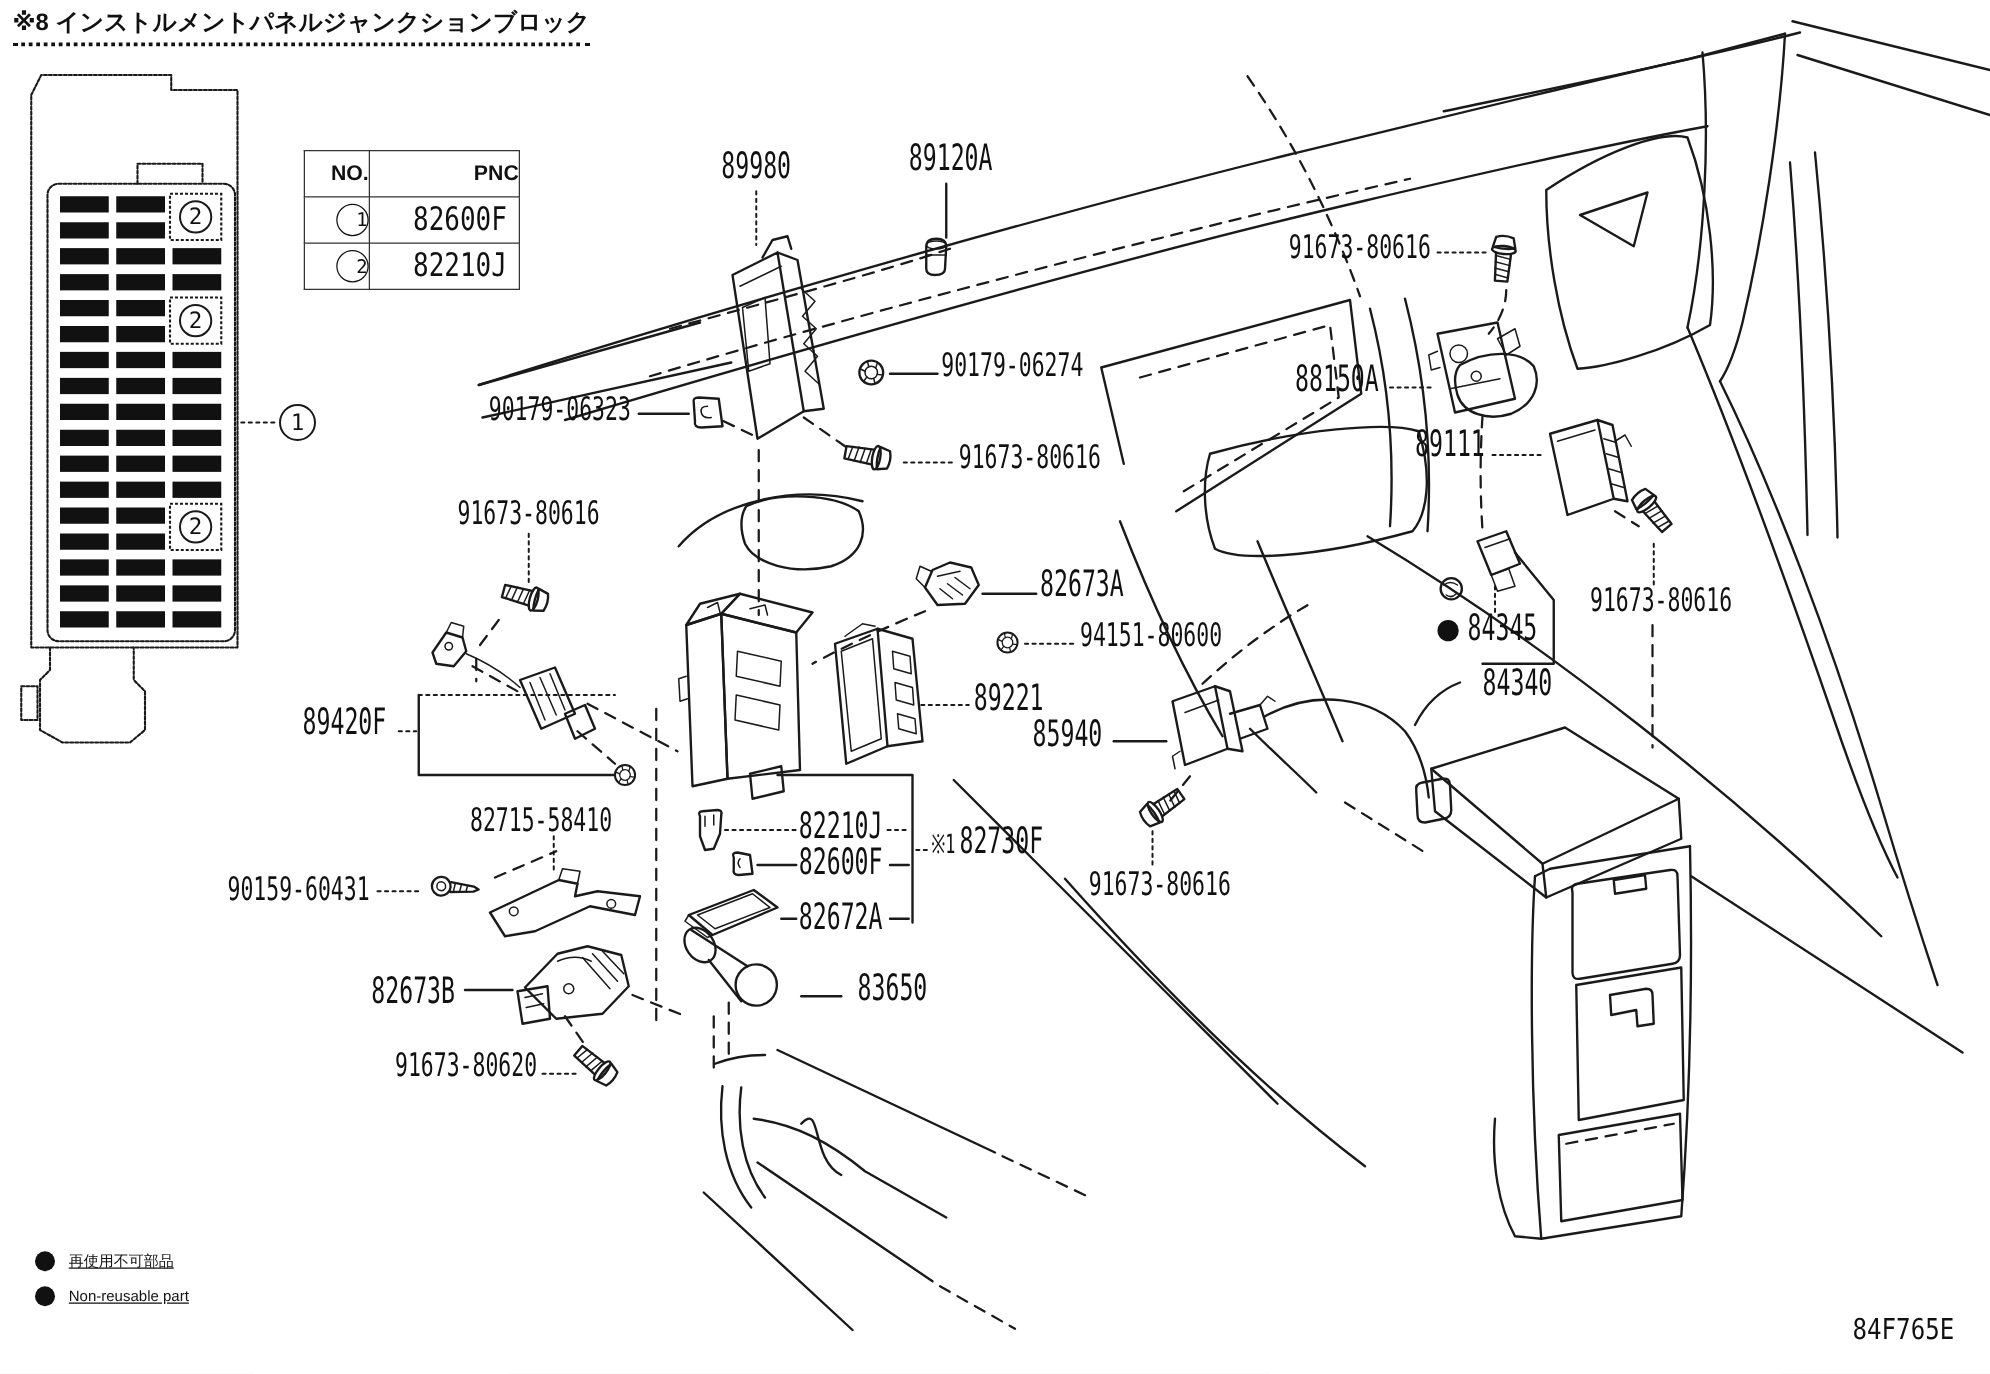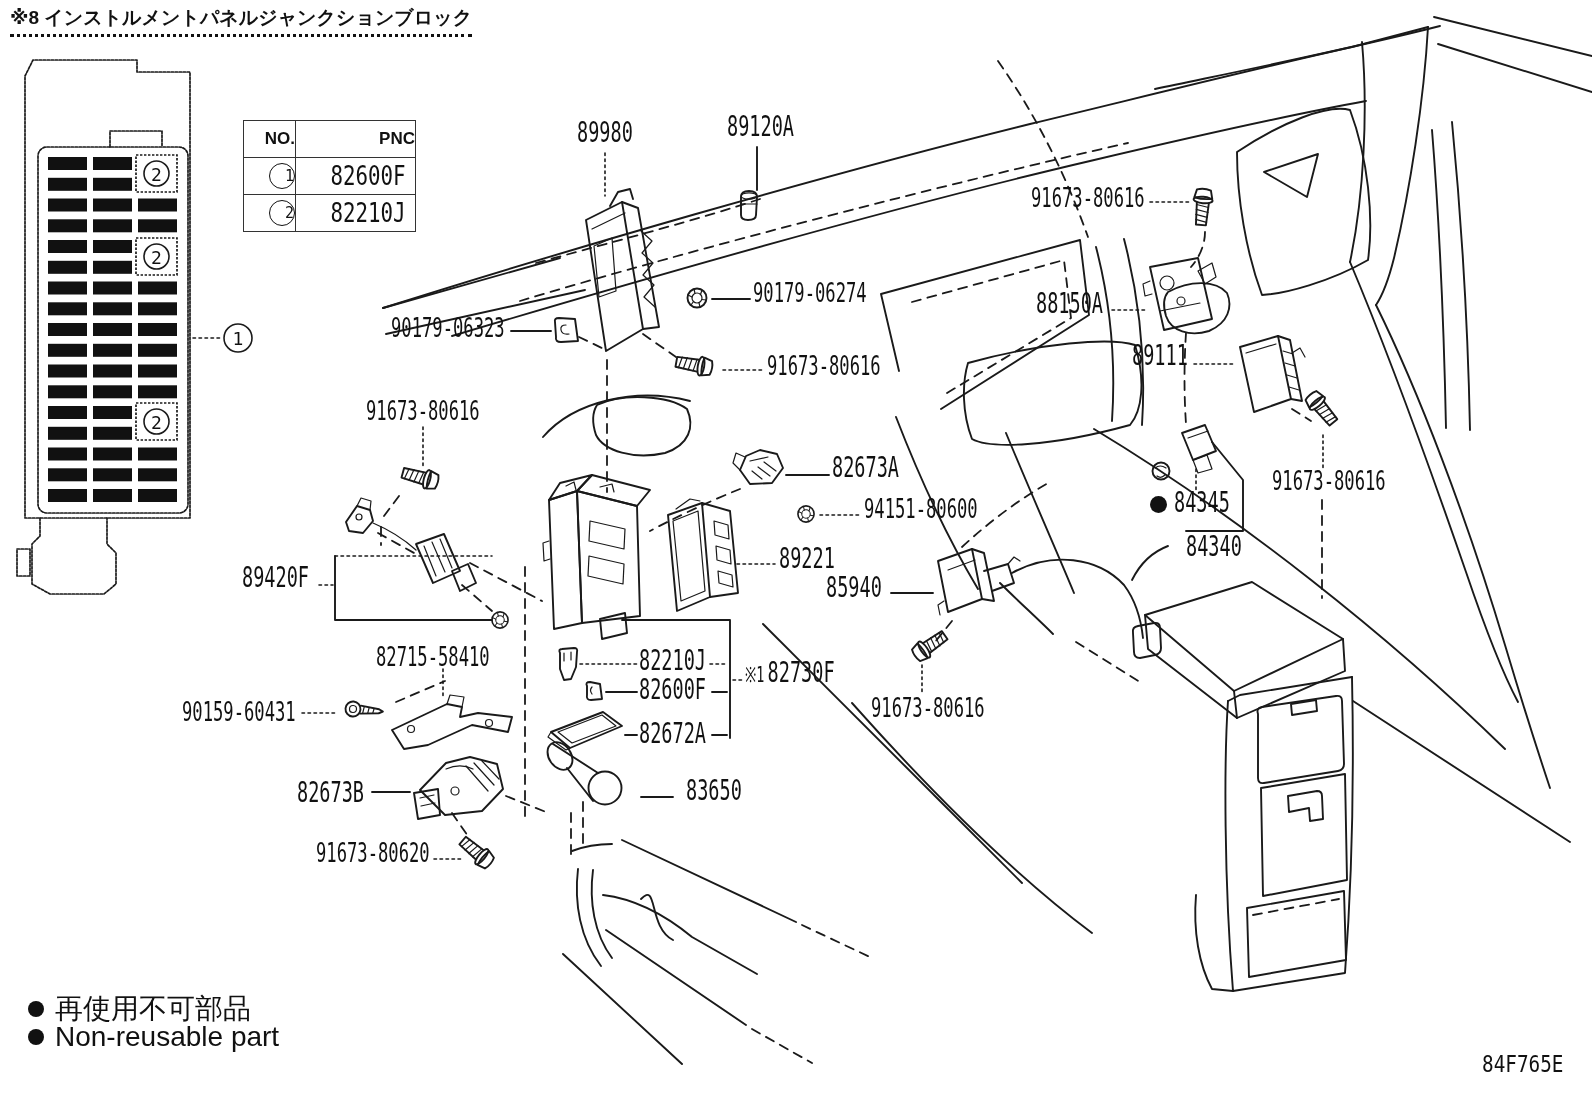--- a/index.html
+++ b/index.html
@@ -28,21 +28,21 @@
   .note{position:absolute;left:10px;top:5px;font-size:19px;font-weight:bold;
         padding-bottom:3px;border-bottom:3px dotted #111;}
   .pnc-table{position:absolute;left:243px;top:80px;border-collapse:collapse;
              font-size:17px;text-align:right;margin-top:40px;}
   .pnc-table th,.pnc-table td{border:1.7px solid #333;width:119px;height:36px;padding:0;}
   .pnc-table th:first-child,.pnc-table td:first-child{width:51px;}
   .cnum{display:inline-block;width:24px;height:24px;line-height:24px;border:1.6px solid #111;
         border-radius:50%;font-family:"DejaVu Sans Mono",monospace;font-size:15px;}
   .pncv{display:inline-block;font-family:"DejaVu Sans Mono",monospace;font-size:26px;
         transform:scaleX(0.8);transform-origin:50% 50%;}
-  .legend{position:absolute;left:28px;top:995px;font-size:28px;}
+  .legend{position:absolute;left:28px;top:995px;font-size:12px;text-decoration:underline;}
   .legend .row{display:flex;align-items:center;height:28px;}
   .legend .b{display:inline-block;width:16px;height:16px;border-radius:50%;background:#111;margin-right:11px;}
   .code{position:absolute;left:1482px;top:1051px;font-family:"DejaVu Sans Mono",monospace;
         font-size:23px;transform:scaleX(0.84);transform-origin:0 0;}
 </style>
 </head>
 <body>
 
 <div class="stage">
 

